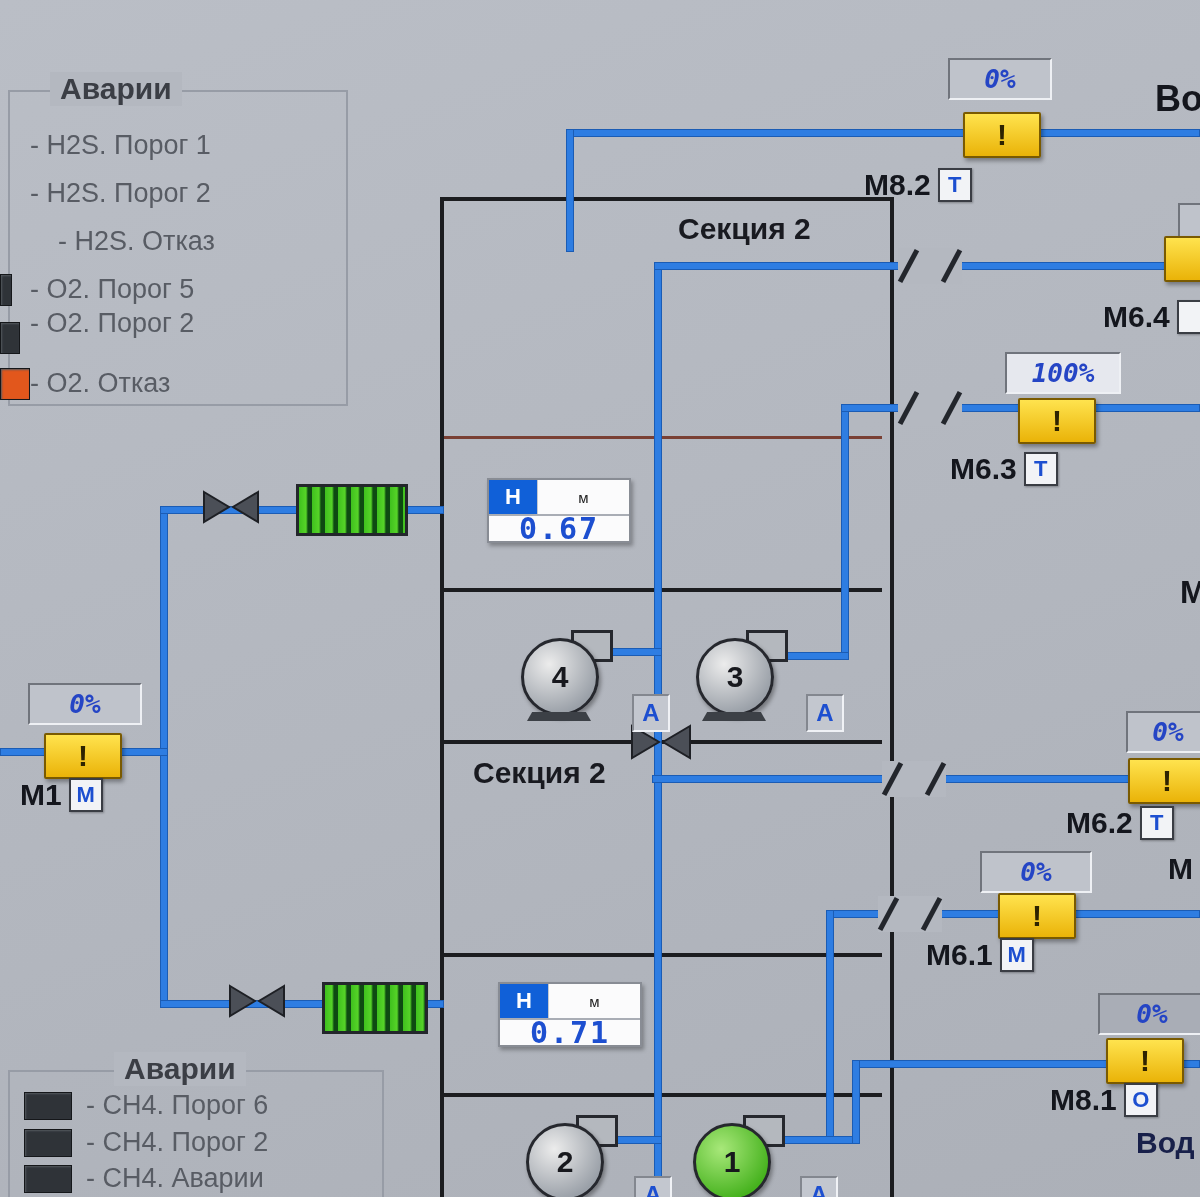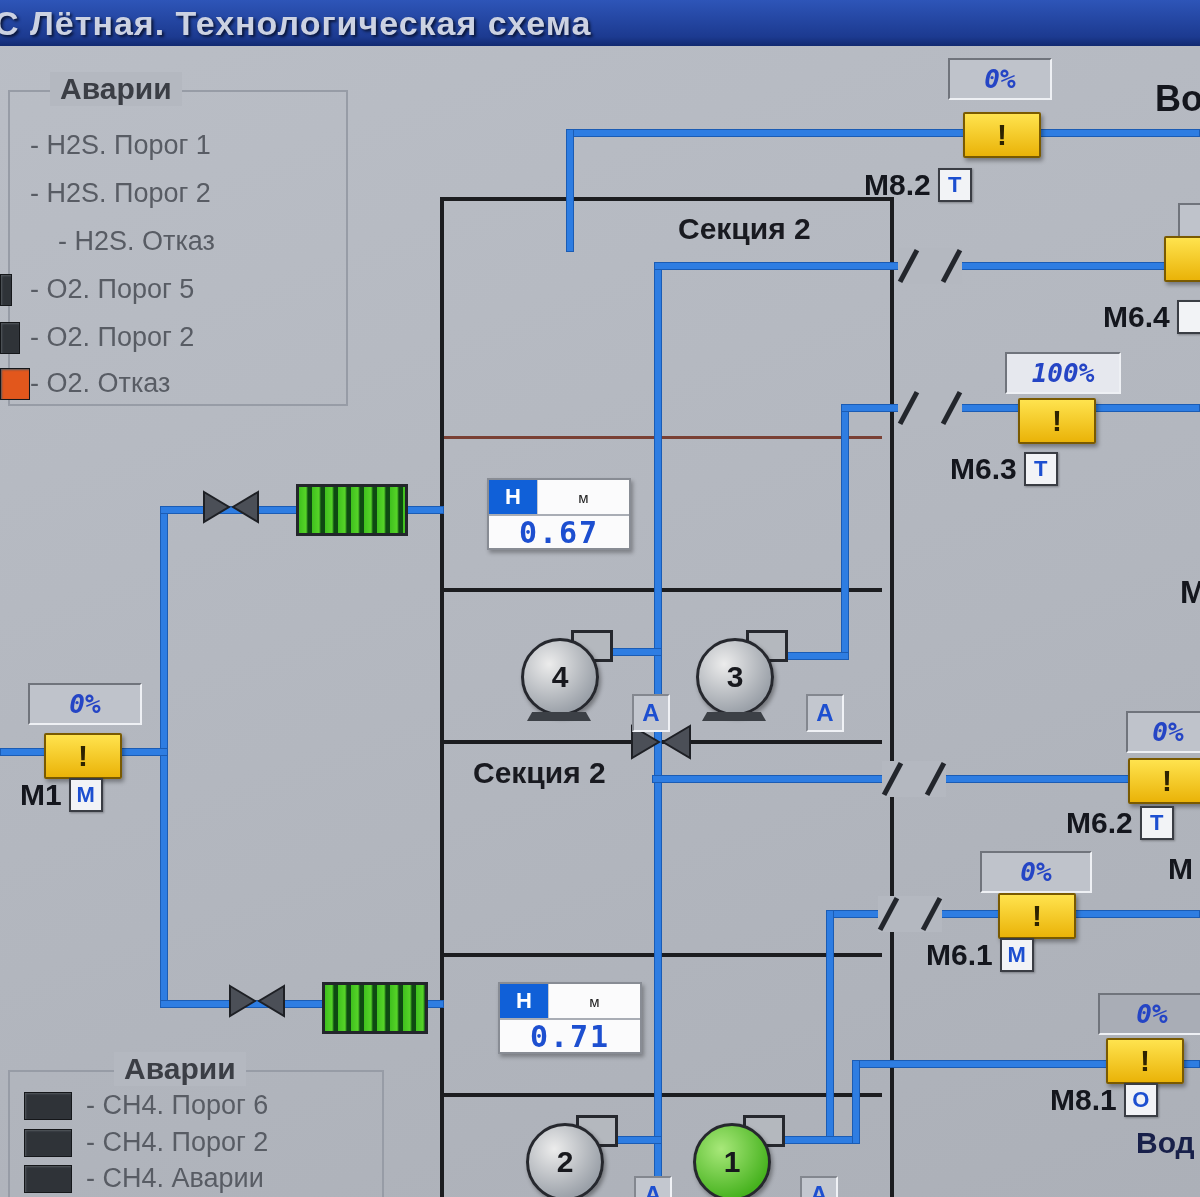--- a/index.html
+++ b/index.html
@@ -43,21 +43,21 @@
   
   .grate {
     position:absolute; border:3px solid #23262b;
     background:repeating-linear-gradient(90deg,#3fc01e 0px,#56d428 7px,#0e4a12 9px,#0e4a12 13px);
   }
   
   .level { position:absolute; width:140px; background:#fbfbfc; border:2px solid #888c94; box-shadow:2px 3px 4px rgba(0,0,0,.3); }
   .level-top { display:flex; height:34px; border-bottom:2px solid #a9adb5; }
   .level-h { width:48px; background:#1060d8; color:#fff; font-weight:bold; font-size:22px; display:flex; align-items:center; justify-content:center; }
   .level-u { flex:1; display:flex; align-items:center; justify-content:center; font-size:15px; color:#222; border-left:1px solid #c5c9d0; }
-  .level-val { height:32px; display:flex; align-items:center; justify-content:center; font-family:"DejaVu Sans Mono", monospace; font-weight:bold; font-size:30px; color:#1d4fd0; letter-spacing:2px; }
+  .level-val { height:25px; display:flex; align-items:center; justify-content:center; font-family:"DejaVu Sans Mono", monospace; font-weight:bold; font-size:30px; color:#1d4fd0; letter-spacing:2px; }
   
   .pump { position:absolute; width:100px; height:96px; }
   .volute { position:absolute; left:56px; top:2px; width:36px; height:26px; background:#b4b8be; border:3px solid #26282e; }
   .pump-body {
     position:absolute; left:6px; top:10px; width:72px; height:72px; border-radius:50%;
     border:3px solid #26282e; background:radial-gradient(circle at 35% 32%, #ececec, #9aa0a8 75%);
     display:flex; align-items:center; justify-content:center; font-weight:bold; font-size:30px; color:#17181d;
     box-shadow:2px 3px 4px rgba(0,0,0,.35);
   }
   .pump.green .pump-body { background:radial-gradient(circle at 35% 32%, #a8e87a, #46b21e 75%); }
@@ -90,31 +90,28 @@
     font-weight:bold; font-size:22px; display:flex; align-items:center; justify-content:center; flex:none;
     box-shadow:1px 1px 2px rgba(0,0,0,.3);
   }
   .edge-text { position:absolute; font-weight:bold; color:#14161d; white-space:nowrap; }
 </style>
 </head>
 <body>
 
 <div class="screen">
 
-  <div class="titlebar">
-    <span>С Лётная. Технологическая схема</span>
-  </div>
 
   <div class="legend" style="left:8px; top:90px; width:336px; height:312px;">
     <span class="legend-title" style="left:40px;">Аварии</span>
     <div class="litem" style="top:38px;">- H2S. Порог 1</div>
     <div class="litem" style="top:86px;">- H2S. Порог 2</div>
     <div class="litem" style="top:134px;margin-left:28px;">- H2S. Отказ</div>
     <div class="litem" style="top:182px;">- O2. Порог 5</div>
-    <div class="litem" style="top:230px;">- O2. Порог 2</div>
+    <div class="litem" style="top:216px;">- O2. Порог 2</div>
     <div class="litem" style="top:276px;">- O2. Отказ</div>
   </div>
   <div class="chip" style="left:0; top:274px; width:10px; height:30px;"></div>
   <div class="chip" style="left:0; top:322px; width:18px; height:30px;"></div>
   <div class="chip orange" style="left:0; top:368px; width:28px; height:30px;"></div>
 
   <div class="legend" style="left:8px; top:1070px; width:372px; height:130px;">
     <span class="legend-title" style="left:104px;">Аварии</span>
     <div class="chip" style="left:14px; top:20px; width:46px; height:26px;"></div>
     <div class="chip" style="left:14px; top:57px; width:46px; height:26px;"></div>

